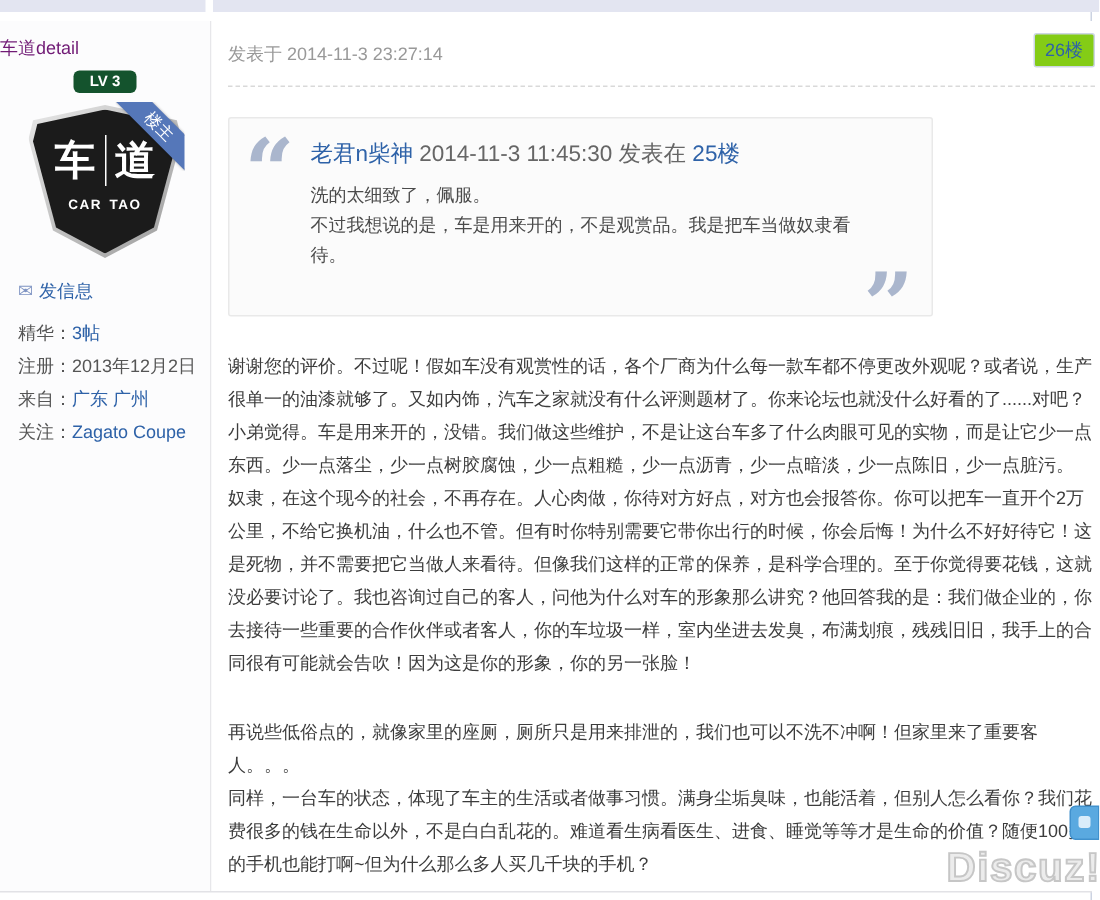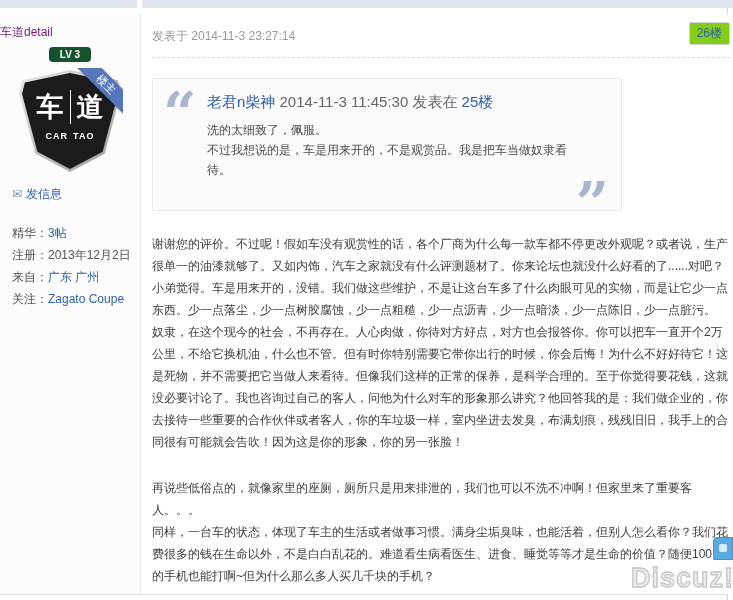--- a/index.html
+++ b/index.html
@@ -23,21 +23,21 @@
   .shield-outer { position:absolute; inset:0; background:linear-gradient(135deg,#e8e8e8,#9a9a9a);
         clip-path:polygon(50% 0%, 97% 10%, 100% 22%, 84% 82%, 50% 100%, 16% 82%, 0% 22%, 3% 10%); }
   .shield { position:absolute; inset:3px; background:#1b1b1b; display:flex; flex-direction:column; align-items:center;
         clip-path:polygon(50% 0%, 97% 10%, 100% 22%, 84% 82%, 50% 100%, 16% 82%, 0% 22%, 3% 10%); }
   .shield-chars { display:flex; align-items:center; gap:6px; margin-top:16px; color:#fff; font-size:27px; font-weight:bold; }
   .shield-vline { width:1px; height:34px; background:#fff; }
   .shield-sub { display:flex; gap:5px; color:#fff; font-size:9px; font-weight:bold; margin-top:6px; letter-spacing:1px; }
   .ribbon-clip { position:absolute; top:-2px; right:-2px; width:46px; height:46px; overflow:hidden; }
   .ribbon { position:absolute; top:8px; right:-16px; width:66px; transform:rotate(45deg); background:#5577b9;
             color:#fff; font-size:11px; text-align:center; padding:1px 0; box-shadow:0 0 2px rgba(0,0,0,.3); }
-  .msg-link { margin:14px 0 19px 12px; font-size:12px; color:#2e62a8; cursor:pointer; }
+  .msg-link { margin:14px 0 8px 12px; font-size:12px; color:#2e62a8; cursor:pointer; }
   .mail-icon { color:#7f94c3; margin-right:4px; font-size:12px; }
   .stat { margin:0 0 0 12px; font-size:12px; line-height:22px; color:#555; white-space:nowrap; }
   .stat a { color:#2e62a8; text-decoration:none; cursor:pointer; }
   .stat .sep { color:#999; padding:0 3px; }
 
   
   .post { position:relative; flex:1; background:#fff; padding:8px 10px 0 11px; }
   .post-head { display:flex; justify-content:space-between; align-items:flex-end; }
   .posted-at { font-size:12px; color:#999; padding-top:3px; }
   .floor-badge { font-size:12px; color:#2e62a8; border:1px solid #cdd6e4; background:#84cc16; padding:2px 7px;

